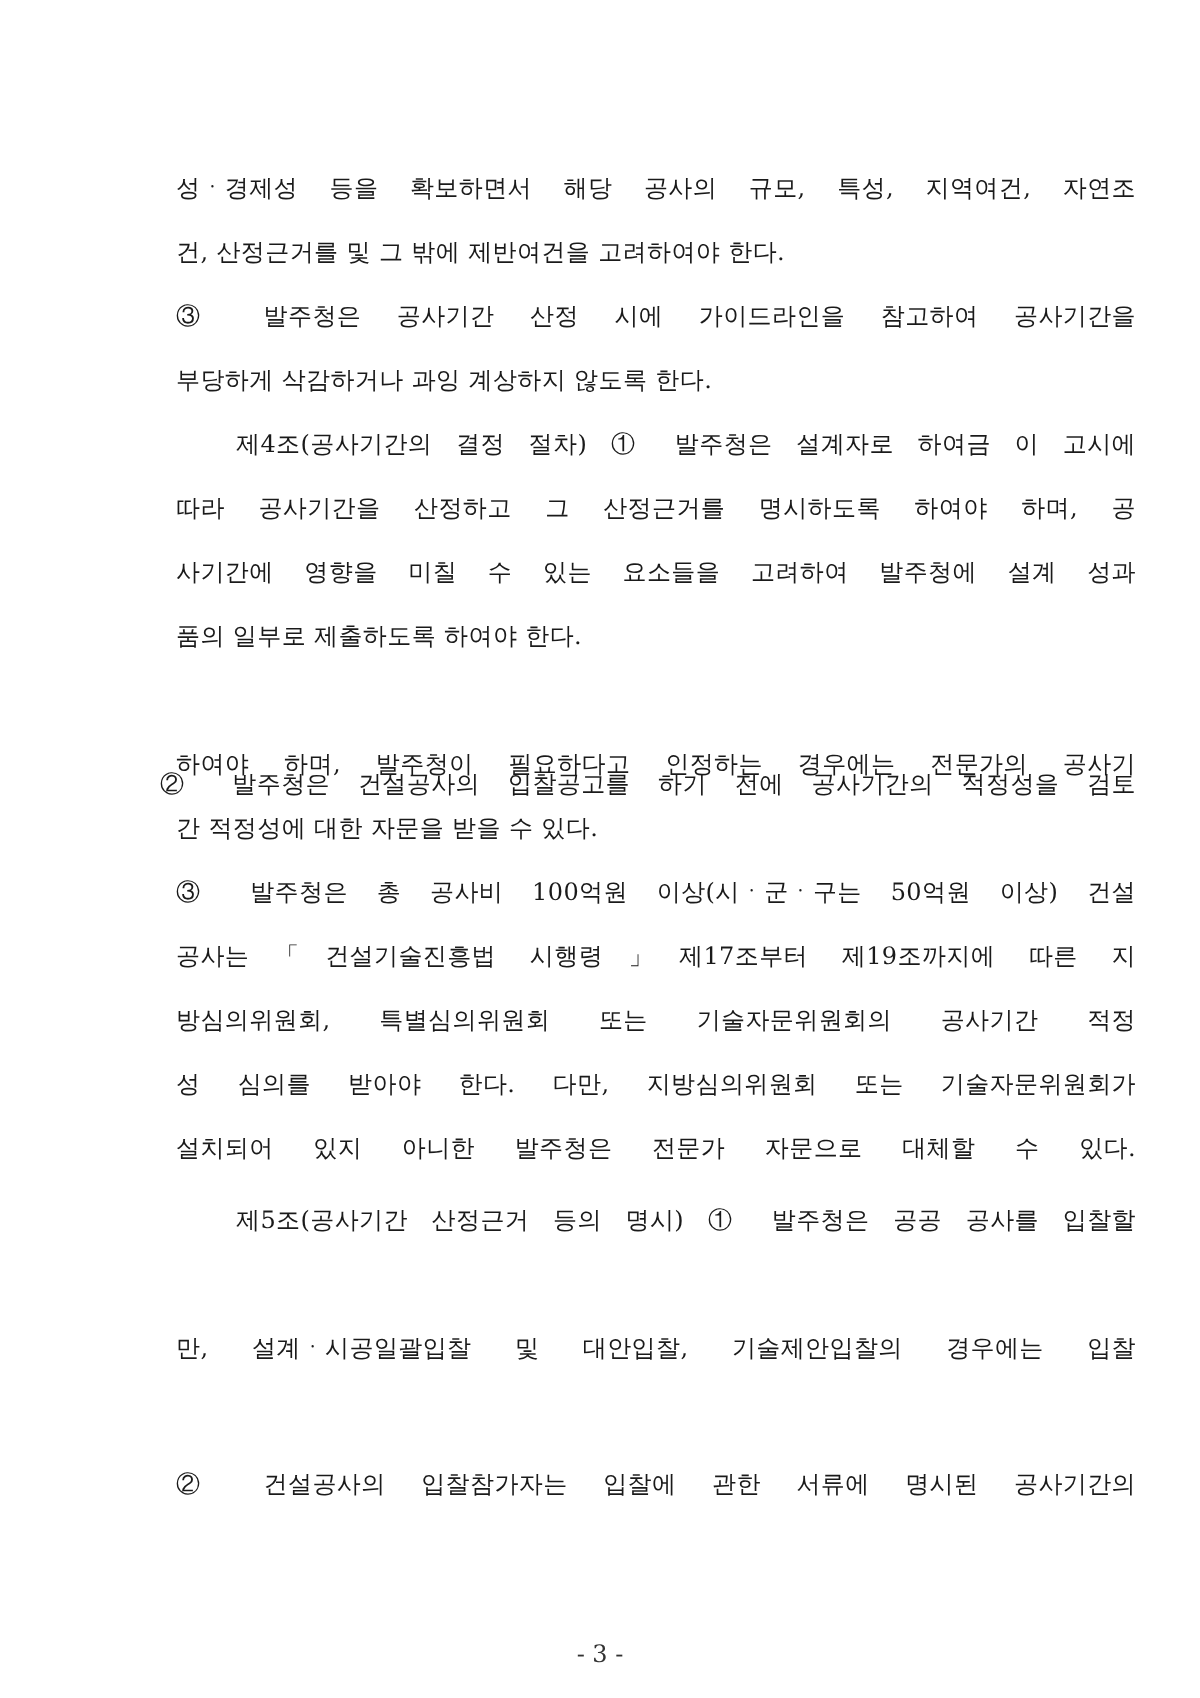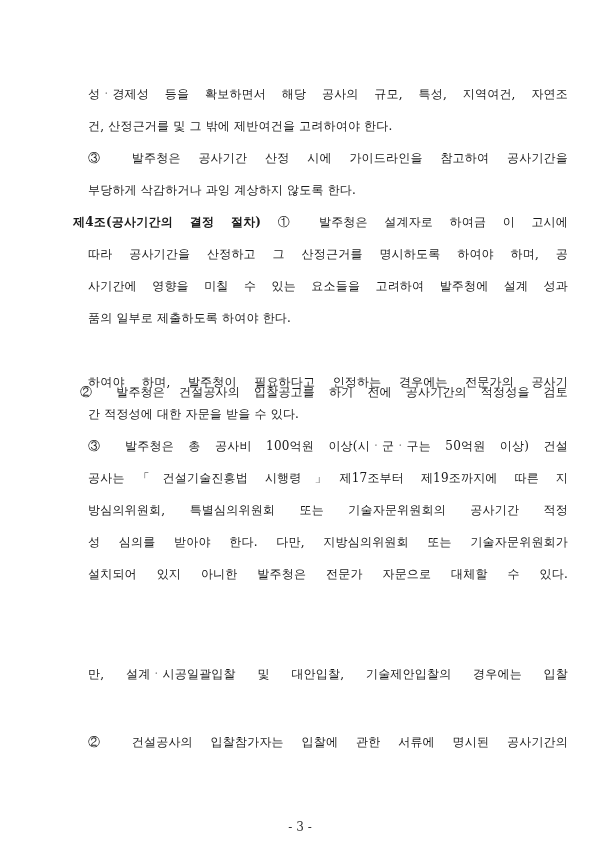--- a/index.html
+++ b/index.html
@@ -4,21 +4,21 @@
 <style>
   html, body { margin: 0; padding: 0; background: #ffffff; }
   body { width: 600px; height: 849px; position: relative; overflow: hidden;
          font-family: "DejaVu Serif", "Liberation Serif", serif; color: #1a1a1a; }
   .page { position: absolute; left: 0; top: 0; width: 600px; height: 849px; }
   .line { position: absolute; left: 88px; width: 480px; font-size: 12px; line-height: 20px;
           white-space: nowrap; text-align: justify; text-align-last: justify; letter-spacing: 0.2px; }
   .line.last { text-align-last: left; }
   .line.art { left: 73px; width: 495px; }
   .line.sub { left: 80px; width: 488px; margin-top: 42px; }
-  .bold { font-weight: bold; }
+  .bold { font-weight: normal; margin-left: 45px; }
   .footer { position: absolute; top: 820px; left: 0; width: 600px; text-align: center;
             font-size: 12px; color: #333; }
 </style>
 </head>
 <body>
 
 <div class="page">
 
   <div class="line" style="top:84px">성ㆍ경제성 등을 확보하면서 해당 공사의 규모, 특성, 지역여건, 자연조</div>
   <div class="line last" style="top:116px">건, 산정근거를 및 그 밖에 제반여건을 고려하여야 한다.</div>
@@ -36,18 +36,21 @@
   <div class="line sub" style="top:340px">② 발주청은 건설공사의 입찰공고를 하기 전에 공사기간의 적정성을 검토</div>
   <div class="line" style="top:372px">하여야 하며, 발주청이 필요하다고 인정하는 경우에는 전문가의 공사기</div>
   <div class="line last" style="top:404px">간 적정성에 대한 자문을 받을 수 있다.</div>
 
   <div class="line" style="top:436px">③ 발주청은 총 공사비 100억원 이상(시ㆍ군ㆍ구는 50억원 이상) 건설</div>
   <div class="line" style="top:468px">공사는「건설기술진흥법 시행령」제17조부터 제19조까지에 따른 지</div>
   <div class="line" style="top:500px">방심의위원회, 특별심의위원회 또는 기술자문위원회의 공사기간 적정</div>
   <div class="line" style="top:532px">성 심의를 받아야 한다. 다만, 지방심의위원회 또는 기술자문위원회가</div>
   <div class="line" style="top:564px">설치되어 있지 아니한 발주청은 전문가 자문으로 대체할 수 있다.</div>
 
+  <div class="line art" style="top:600px">
+    <span class="bold">제5조(공사기간 산정근거 등의 명시)</span><span> ① 발주청은 공공 공사를 입찰할</span>
+  </div>
   <div class="line" style="top:664px">만, 설계ㆍ시공일괄입찰 및 대안입찰, 기술제안입찰의 경우에는 입찰</div>
 
   <div class="line" style="top:732px">② 건설공사의 입찰참가자는 입찰에 관한 서류에 명시된 공사기간의</div>
 
   <div class="footer">- 3 -</div>
 </div>
 
 </body></html>

